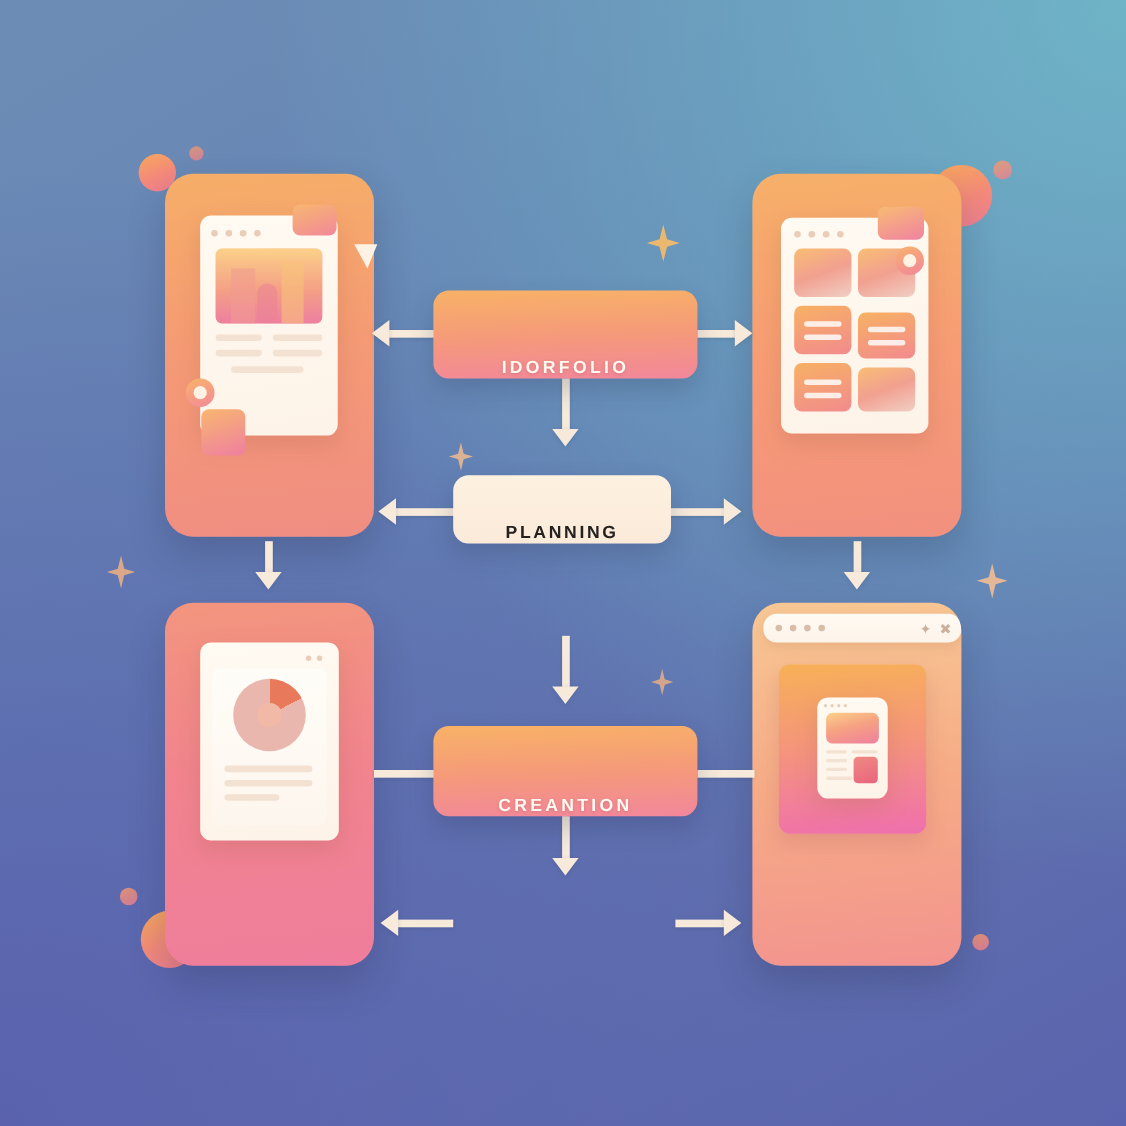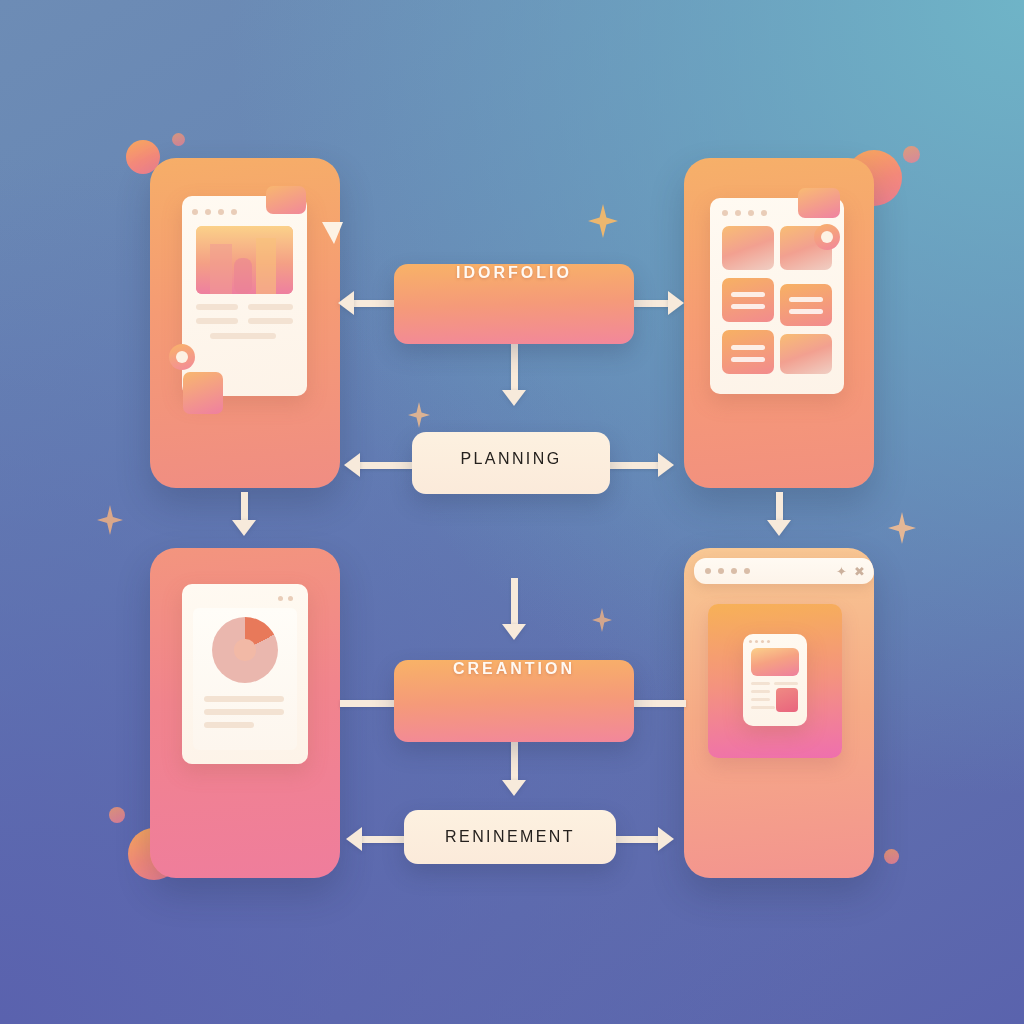--- a/index.html
+++ b/index.html
@@ -63,36 +63,36 @@
 
   .winbar { position:absolute; border-radius:12px;
             background:linear-gradient(180deg,#fffaf3,#fdf4ea);
             box-shadow:0 4px 12px rgba(160,100,80,.18); }
   .winicon { position:absolute; color:#cbb09c; font-size:13px; }
 
   
   .pbox {
     position:absolute;
     border-radius:14px;
-    display:flex; align-items:flex-start; justify-content:center;
+    display:flex; align-items:flex-end; justify-content:center;
     box-shadow:0 10px 22px rgba(40,50,80,.22);
   }
   .pbox.warm {
     background:linear-gradient(178deg,#f8b267 0%,#f59a79 50%,#f2879b 100%);
     color:#fff9f2;
     text-shadow:0 1px 3px rgba(150,70,70,.3);
   }
   .pbox.cream {
     background:linear-gradient(180deg,#fdf1e0,#fbeada);
     color:#25211e;
   }
   .pbox span {
     font-size:16px; letter-spacing:3px; font-weight:700;
   }
-  .pbox.cream span { font-weight:400; letter-spacing:2.4px;margin-top:18px; }
+  .pbox.cream span { font-weight:700; letter-spacing:2.4px;margin-top:18px; }
 
   
   .conn { position:absolute; background:#f7eadb; box-shadow:0 1px 3px rgba(40,50,80,.18); }
   .conn.h { height:7px; }
   .conn.v { width:7px; }
   .ahead { position:absolute; width:0; height:0; filter:drop-shadow(0 1px 2px rgba(40,50,80,.18)); }
   .ahead.left  { border-top:12px solid transparent; border-bottom:12px solid transparent; border-right:16px solid #f7eadb; }
   .ahead.right { border-top:12px solid transparent; border-bottom:12px solid transparent; border-left:16px solid #f7eadb; }
   .ahead.down  { border-left:12px solid transparent; border-right:12px solid transparent; border-top:16px solid #f7eadb; }
 
@@ -318,19 +318,16 @@
 
   <div class="pbox cream" style="left:412px; top:432px; width:198px; height:62px;">
     <span>PLANNING</span>
   </div>
 
 
   <div class="pbox warm" style="left:394px; top:660px; width:240px; height:82px;">
     <span>CREANTION</span>
   </div>
 
-  <div class="pbox cream" style="left:404px; top:810px; width:212px; height:54px;">
-    <span>RENINEMENT</span>
-  </div>
 
   <div class="btail" style="left:322px; top:222px;"></div>
 
 </div>
 
 </body></html>

